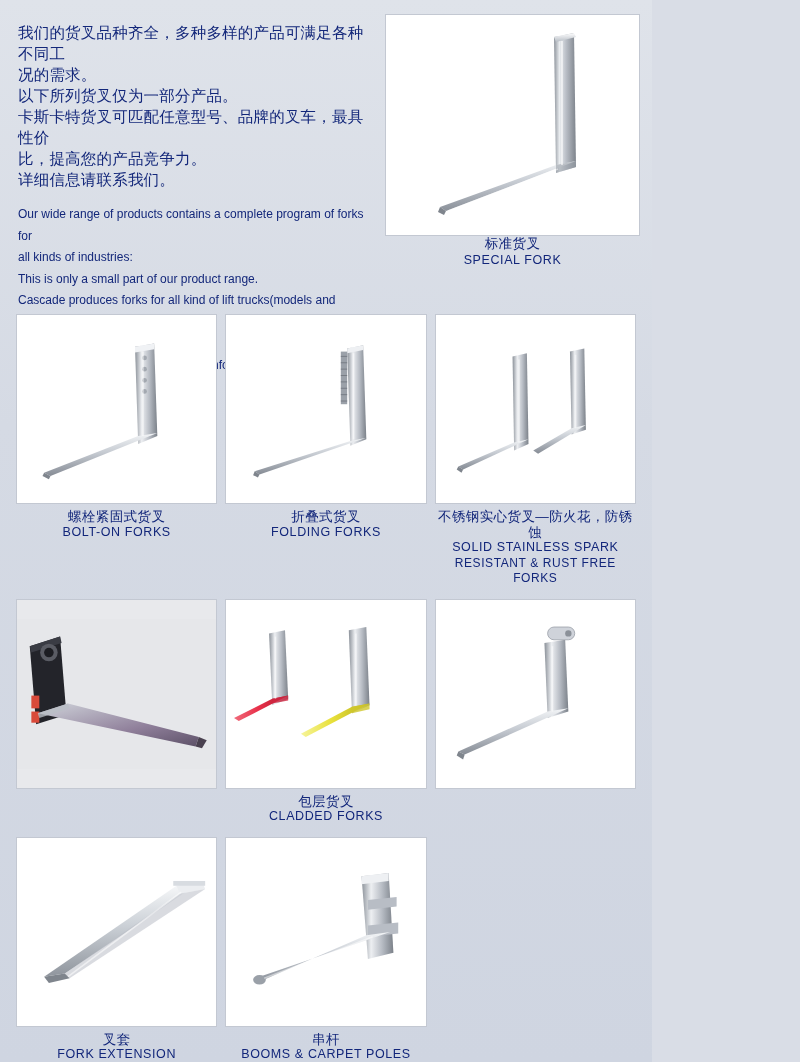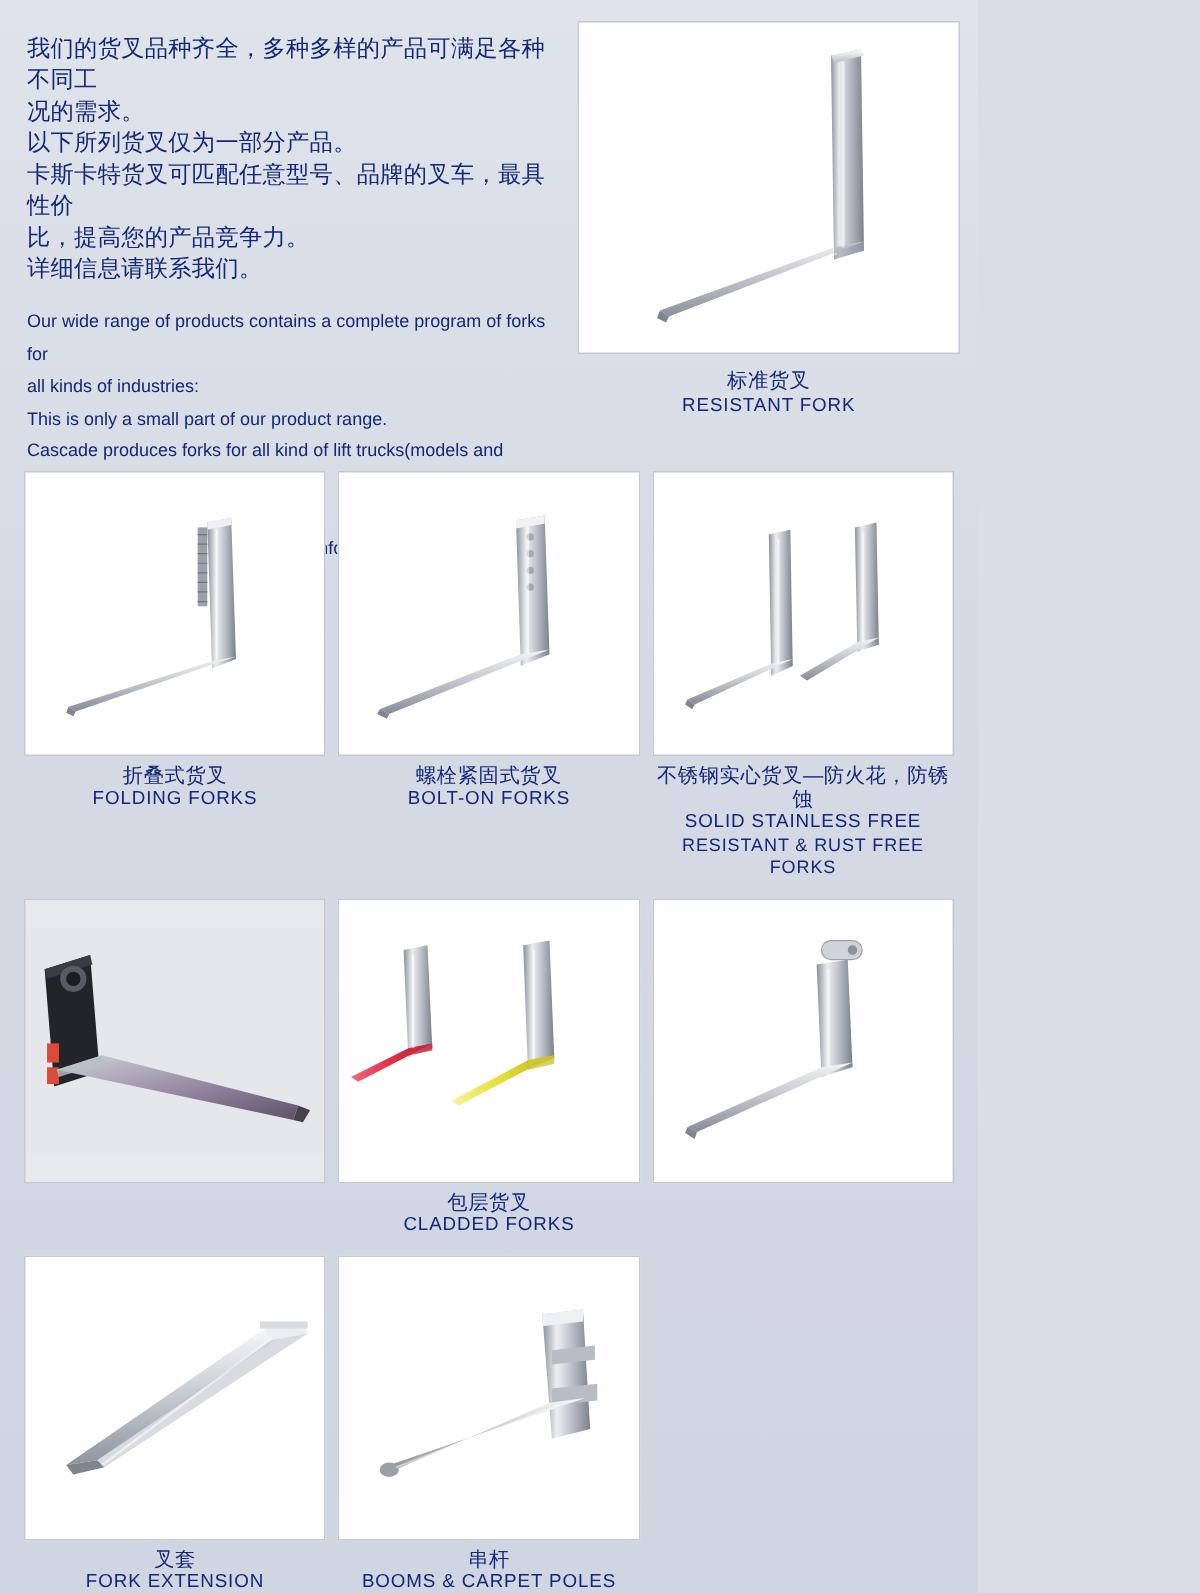--- a/index.html
+++ b/index.html
@@ -60,21 +60,21 @@
   .hero-frame {
     width: 255px;
     height: 222px;
     background: #ffffff;
     border: 1px solid #c3c8d2;
     box-sizing: border-box;
     position: relative;
     overflow: hidden;
   }
   .hero-caption {
-    margin-top: 10px;
+    margin-top: 0;
     text-align: center;
     line-height: 16px;
   }
 
   
   .grid {
     margin-top: 10px;
     display: grid;
     grid-template-columns: repeat(3, 1fr);
     gap: 0px;
@@ -172,26 +172,48 @@
           <polygon points="170,150 190,146 60,196 54,192" fill="url(#steelH)"></polygon>
           <polygon points="170,150 190,146 190,152 170,158" fill="#9aa0a8" opacity="0.6"></polygon>
           <polygon points="54,192 60,196 58,200 52,197" fill="#7f858d"></polygon>
 
           <polyline points="176,26 176,150" stroke="#ffffff" stroke-width="2" opacity="0.55" fill="none"></polyline>
           <polyline points="172,154 62,196" stroke="#ffffff" stroke-width="1.5" opacity="0.5" fill="none"></polyline>
         </svg>
       </div>
       <div class="hero-caption">
         <span class="cap-cn">标准货叉</span>
-        <span class="cap-en">RESISTANT FORK</span>
+        <span class="cap-en">SPECIAL FORK</span>
       </div>
     </div>
   </div>
 
   <div class="grid">
+
+    <div class="cell">
+      <div class="cell-frame">
+        <svg width="100%" height="188" viewBox="0 0 250 188">
+          <polygon points="148,16 172,12 176,128 152,138" fill="url(#fv)"></polygon>
+          <polygon points="148,16 172,12 172,19 148,23" fill="#f0f2f5"></polygon>
+          <g fill="#9ea4ac" opacity="0.9">
+            <circle cx="160" cy="30" r="3"></circle>
+              <circle cx="160" cy="44" r="3"></circle>
+            <circle cx="160" cy="58" r="3"></circle>
+              <circle cx="160" cy="72" r="3"></circle>
+          </g>
+          <polygon points="152,128 176,124 42,178 34,174" fill="url(#fh)"></polygon>
+          <polygon points="34,174 42,178 40,182 32,178" fill="#7f858d"></polygon>
+          <polyline points="158,22 158,128" stroke="#fff" stroke-width="2" opacity="0.5" fill="none"></polyline>
+        </svg>
+      </div>
+      <div class="caption">
+        <span class="cap-cn">螺栓紧固式货叉</span>
+        <span class="cap-en">BOLT-ON  FORKS</span>
+      </div>
+    </div>
 
     <div class="cell">
       <div class="cell-frame">
         <svg width="100%" height="188" viewBox="0 0 250 188">
           <defs>
             <linearGradient id="fv" x1="0" y1="0" x2="1" y2="0">
               <stop offset="0%" stop-color="#8b9199"></stop>
                 <stop offset="30%" stop-color="#edeff2"></stop>
               <stop offset="65%" stop-color="#b6bbc3"></stop>
                 <stop offset="100%" stop-color="#7b8189"></stop>
@@ -222,56 +244,34 @@
       </div>
       <div class="caption">
         <span class="cap-cn">折叠式货叉</span>
         <span class="cap-en">FOLDING FORKS</span>
       </div>
     </div>
 
     <div class="cell">
       <div class="cell-frame">
         <svg width="100%" height="188" viewBox="0 0 250 188">
-          <polygon points="148,16 172,12 176,128 152,138" fill="url(#fv)"></polygon>
-          <polygon points="148,16 172,12 172,19 148,23" fill="#f0f2f5"></polygon>
-          <g fill="#9ea4ac" opacity="0.9">
-            <circle cx="160" cy="30" r="3"></circle>
-              <circle cx="160" cy="44" r="3"></circle>
-            <circle cx="160" cy="58" r="3"></circle>
-              <circle cx="160" cy="72" r="3"></circle>
-          </g>
-          <polygon points="152,128 176,124 42,178 34,174" fill="url(#fh)"></polygon>
-          <polygon points="34,174 42,178 40,182 32,178" fill="#7f858d"></polygon>
-          <polyline points="158,22 158,128" stroke="#fff" stroke-width="2" opacity="0.5" fill="none"></polyline>
-        </svg>
-      </div>
-      <div class="caption">
-        <span class="cap-cn">螺栓紧固式货叉</span>
-        <span class="cap-en">BOLT-ON  FORKS</span>
-      </div>
-    </div>
-
-    <div class="cell">
-      <div class="cell-frame">
-        <svg width="100%" height="188" viewBox="0 0 250 188">
 
           <polygon points="168,22 186,18 188,120 170,126" fill="url(#fv)"></polygon>
           <polygon points="170,118 188,114 128,150 122,146" fill="url(#fh)"></polygon>
 
           <polygon points="96,28 114,24 116,138 98,146" fill="url(#fv)"></polygon>
           <polygon points="98,136 116,132 34,170 28,166" fill="url(#fh)"></polygon>
           <polygon points="28,166 34,170 32,174 26,170" fill="#7f858d"></polygon>
           <polyline points="104,32 104,136" stroke="#fff" stroke-width="2" opacity="0.55" fill="none"></polyline>
           <polyline points="175,26 175,118" stroke="#fff" stroke-width="2" opacity="0.45" fill="none"></polyline>
         </svg>
       </div>
       <div class="caption">
         <span class="cap-cn">不锈钢实心货叉—防火花，防锈蚀</span>
-        <span class="cap-en">SOLID  STAINLESS  FREE</span>
+        <span class="cap-en">SOLID  STAINLESS  SPARK</span>
         <span class="cap-en2">RESISTANT &amp; RUST FREE FORKS</span>
       </div>
     </div>
 
     <div class="cell">
       <div class="cell-frame dark">
         <svg width="100%" height="188" viewBox="0 0 250 188">
           <defs>
             <linearGradient id="blade4" x1="0" y1="0" x2="1" y2="1">
               <stop offset="0%" stop-color="#cfd3da"></stop>

